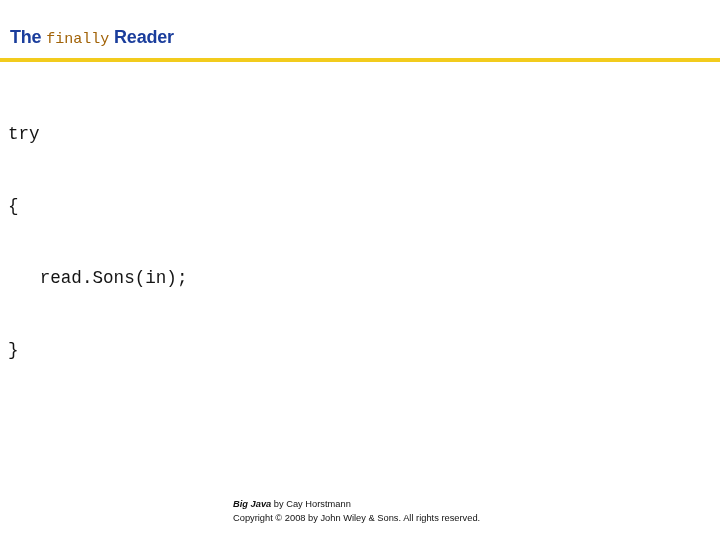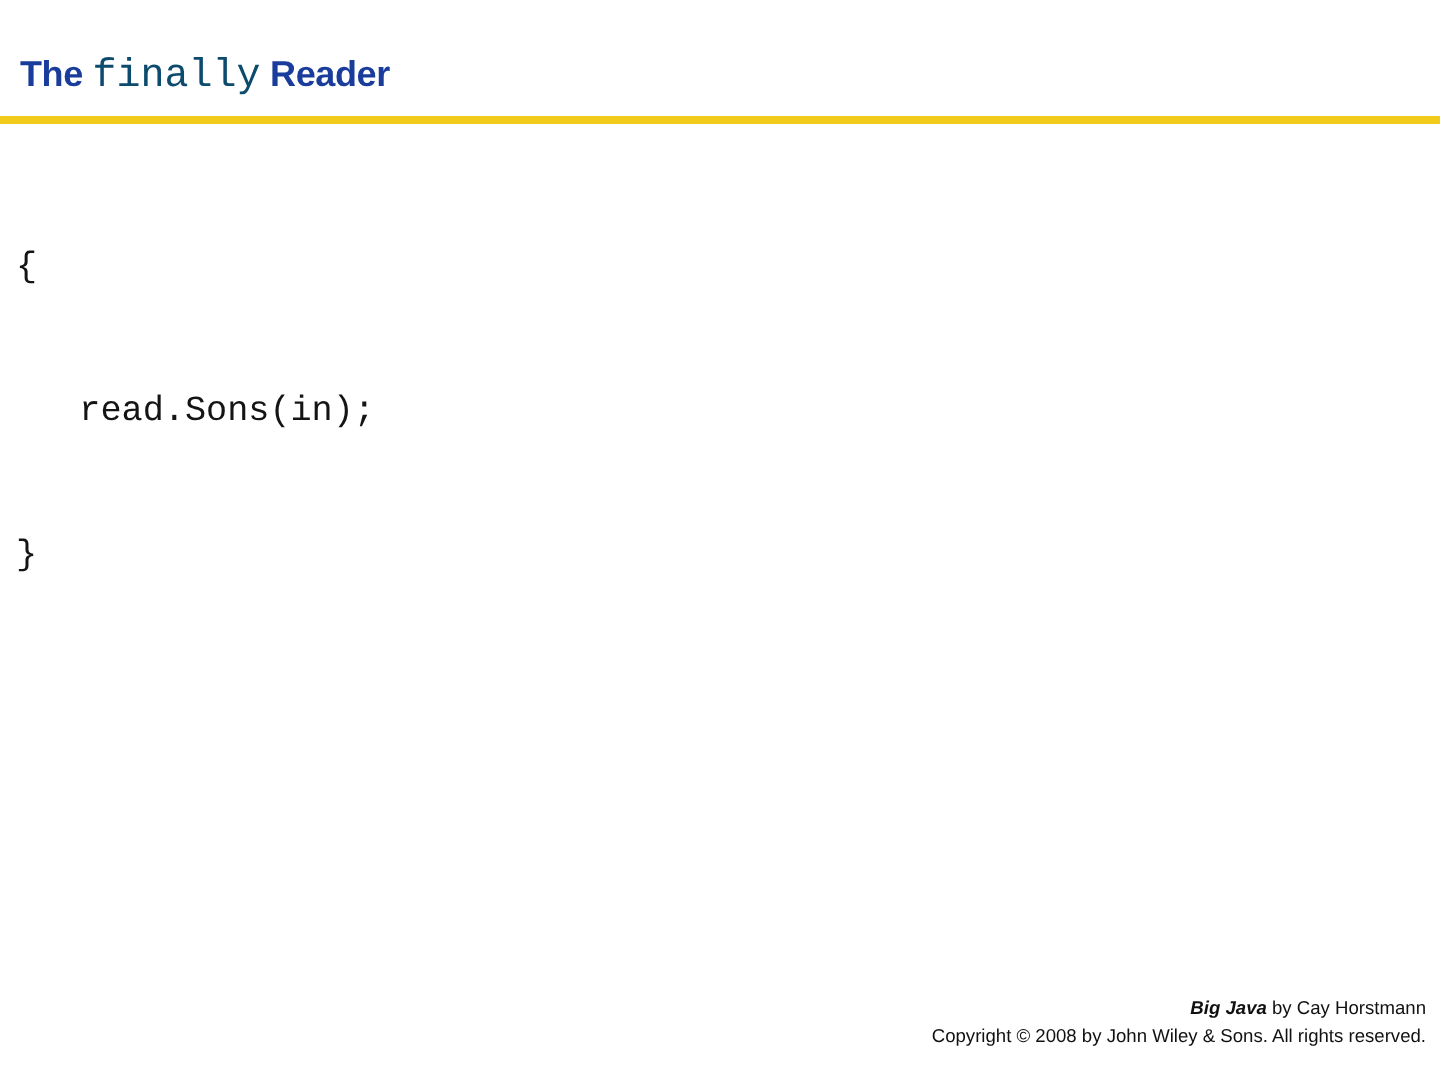--- a/index.html
+++ b/index.html
@@ -33,23 +33,23 @@
   .title-word {
     font-family: "Liberation Sans", sans-serif;
     font-weight: bold;
     font-size: 18px;
     color: #1a3d9c;
     letter-spacing: -0.2px;
     vertical-align: baseline;
   }
   .title-mono {
     font-family: "Liberation Mono", "DejaVu Sans Mono", monospace;
-    font-size: 20px;
+    font-size: 15px;
     font-weight: normal;
-    color: #0c4a6e;
+    color: #a16207;
     vertical-align: baseline;
     letter-spacing: 0px;
   }
 
   
   #title-rule {
     position: absolute;
     left: 0px;
     top: 58px;
     width: 720px;
@@ -74,21 +74,20 @@
     height: 24px;
     white-space: pre;
   }
 
   
   #footer {
     position: absolute;
     right: 7px;
     top: 497px;
     width: 480px;
-    text-align: right;
     font-family: "Liberation Sans", sans-serif;
     font-size: 9.3px;
     line-height: 14px;
     color: #111111;
   }
   #footer .line {
     white-space: nowrap;
   }
   .italic-title {
     font-style: italic;
@@ -98,20 +97,21 @@
 </head>
 <body>
 
 <div id="slide">
 
   <div id="title-block"><span class="title-word">The</span><span class="title-word">&nbsp;</span><span class="title-mono">finally</span><span class="title-word">&nbsp;</span><span class="title-word">Reader</span></div>
 
   <div id="title-rule"></div>
 
   <div id="code-block">
+    <div class="code-line">try</div>
     <div class="code-line">{</div>
     <div class="code-line">   read.Sons(in);</div>
     <div class="code-line">}</div>
     
     
     
     
     
     
     

